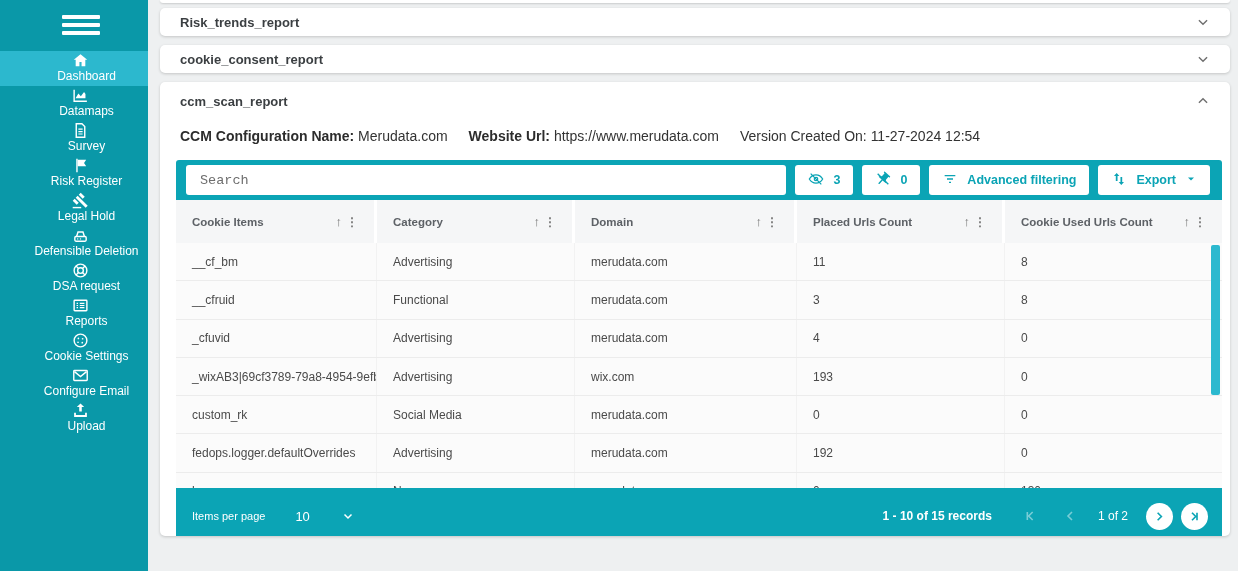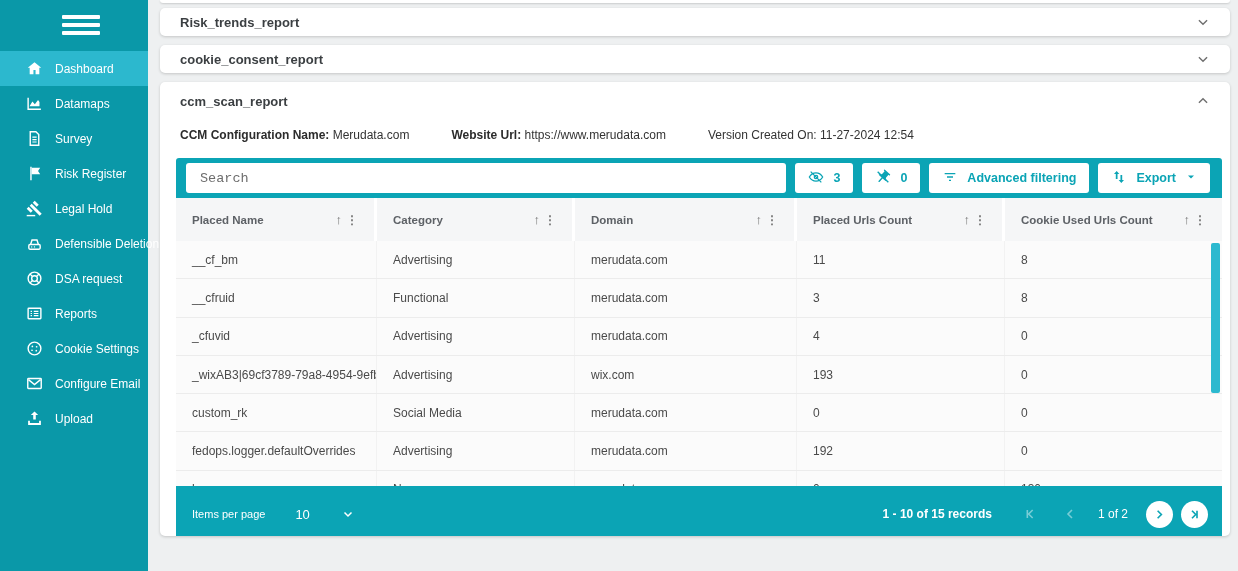--- a/index.html
+++ b/index.html
@@ -5,38 +5,38 @@
   * { box-sizing: border-box; margin: 0; padding: 0; }
   html,body { width:1238px; height:571px; overflow:hidden; }
   body { font-family: "Liberation Sans", sans-serif; background:#eef0f1; }
 
   .app { display:flex; width:1238px; height:571px; }
 
   
   .sidebar { width:148px; min-width:148px; height:571px; background:#0a98a8; color:#fff; }
   .hamburger { padding:15px 0 12px 62px; cursor:pointer; }
   .hamburger .bar { width:38px; height:4px; background:#fff; border-radius:1px; margin-bottom:4px; }
-  .nav-item { height:35px; display:flex; align-items:center; padding-left:25px; cursor:pointer; }
+  .nav-item { height:35px; display:flex; align-items:center; padding-left:25px; cursor:pointer;flex-direction:column; }
   .nav-item.active { background:#2cb8ce; }
   .nav-item .icon { width:18px; height:18px; margin-right:12px; display:flex; align-items:center; justify-content:center; flex:none; }
   .nav-item svg { width:17px; height:17px; }
   .nav-label { font-size:12px; color:#fff; white-space:nowrap; }
 
   
   .content { flex:1; padding:0 8px 0 12px; overflow:hidden; }
   .card-sliver { height:3px; background:#fff; border-radius:0 0 5px 5px; margin-bottom:5px; box-shadow:0 1px 2px rgba(0,0,0,.15); }
   .acc-card { background:#fff; border-radius:5px; box-shadow:0 1px 3px rgba(0,0,0,.18); height:28px;
               display:flex; align-items:center; justify-content:space-between; padding:0 20px; margin-bottom:9px; cursor:pointer; }
   .acc-title { font-size:13px; font-weight:600; color:#3b3f42; }
   .chev { color:#6f6f6f; display:flex; }
   .chev svg { width:14px; height:14px; }
 
   .report-card { background:#fff; border-radius:5px; box-shadow:0 1px 3px rgba(0,0,0,.18); padding-bottom:4px; height:454px; overflow:hidden; }
   .report-header { height:38px; display:flex; align-items:center; justify-content:space-between; padding:16px 20px; cursor:pointer;gap:11px; }
-  .meta-row { display:flex; align-items:center; gap:42px; padding:8px 20px 16px 20px; font-size:12px; color:#333; }
+  .meta-row { display:flex; align-items:center; gap:21px; padding:8px 20px 16px 20px; font-size:14px; color:#333; }
   .meta-item b { font-weight:700; color:#2c2c2c; }
 
   
   .grid { margin:0 8px 0 16px; }
   .teal-toolbar { height:40px; background:#0ba4b5; border-radius:3px 3px 0 0; display:flex; align-items:center; padding:0 12px 0 10px; gap:9px; }
   .search-input { flex:1; height:30px; border:none; border-radius:3px; padding:0 14px; font-size:13.5px; color:#444;
                   font-family:Liberation Mono, monospace; outline:none; background:#fff; max-width:652px; margin-right:auto; }
   .search-input::placeholder { color:#6d6d6d; }
   .tbtn { height:30px; background:#fff; border:none; border-radius:3px; color:#0ba4b5; font-size:12.5px; font-weight:600;
           display:flex; align-items:center; gap:9px; padding:0 13px; cursor:pointer; font-family:"Liberation Sans",sans-serif; }
@@ -285,21 +285,21 @@
             <span class="caret">
               <svg viewBox="0 0 24 24" fill="currentColor">
                   <path d="M6 9l6 6 6-6z"></path>
                 </svg>
             </span>
           </button>
         </div>
 
         <div class="thead">
           <div class="th col-0">
-            <span>Placed Name</span>
+            <span>Cookie Items</span>
             <span class="sorters">
                 <span class="sort-arrow">↑</span>
                 <span class="kebab">⋮</span>
               </span>
           </div>
           <div class="th col-1">
             <span>Category</span>
             <span class="sorters">
                 <span class="sort-arrow">↑</span>
                 <span class="kebab">⋮</span>

